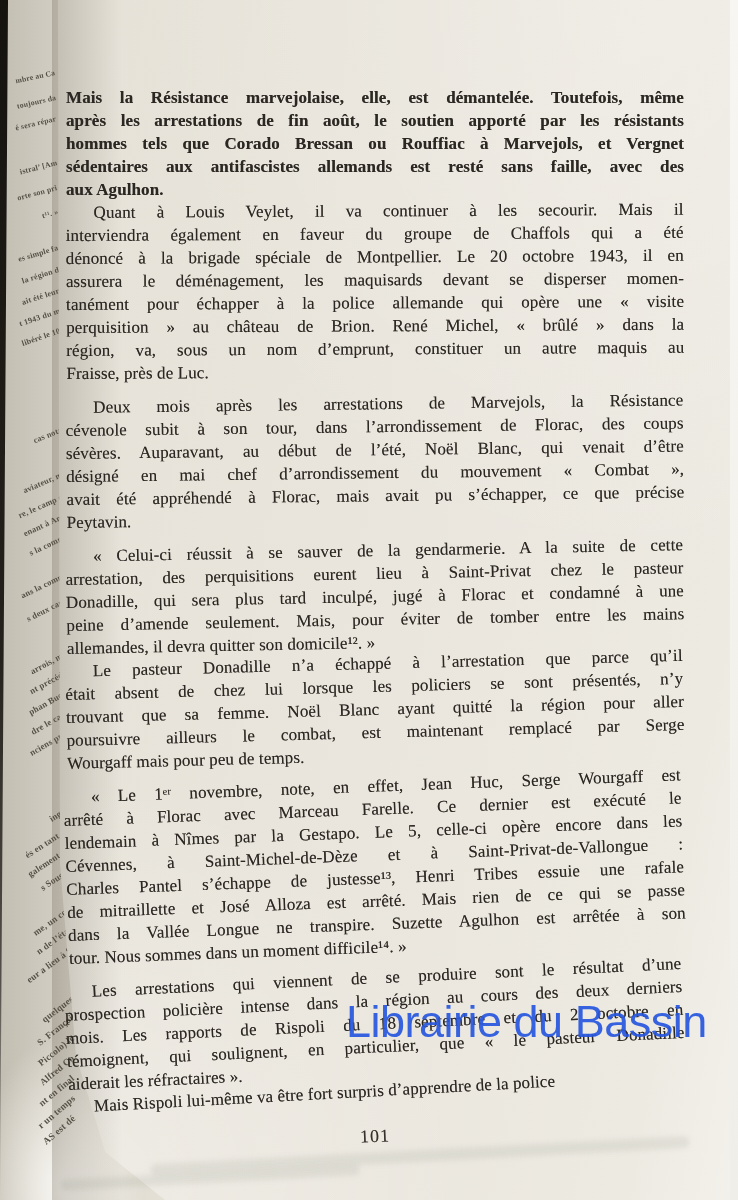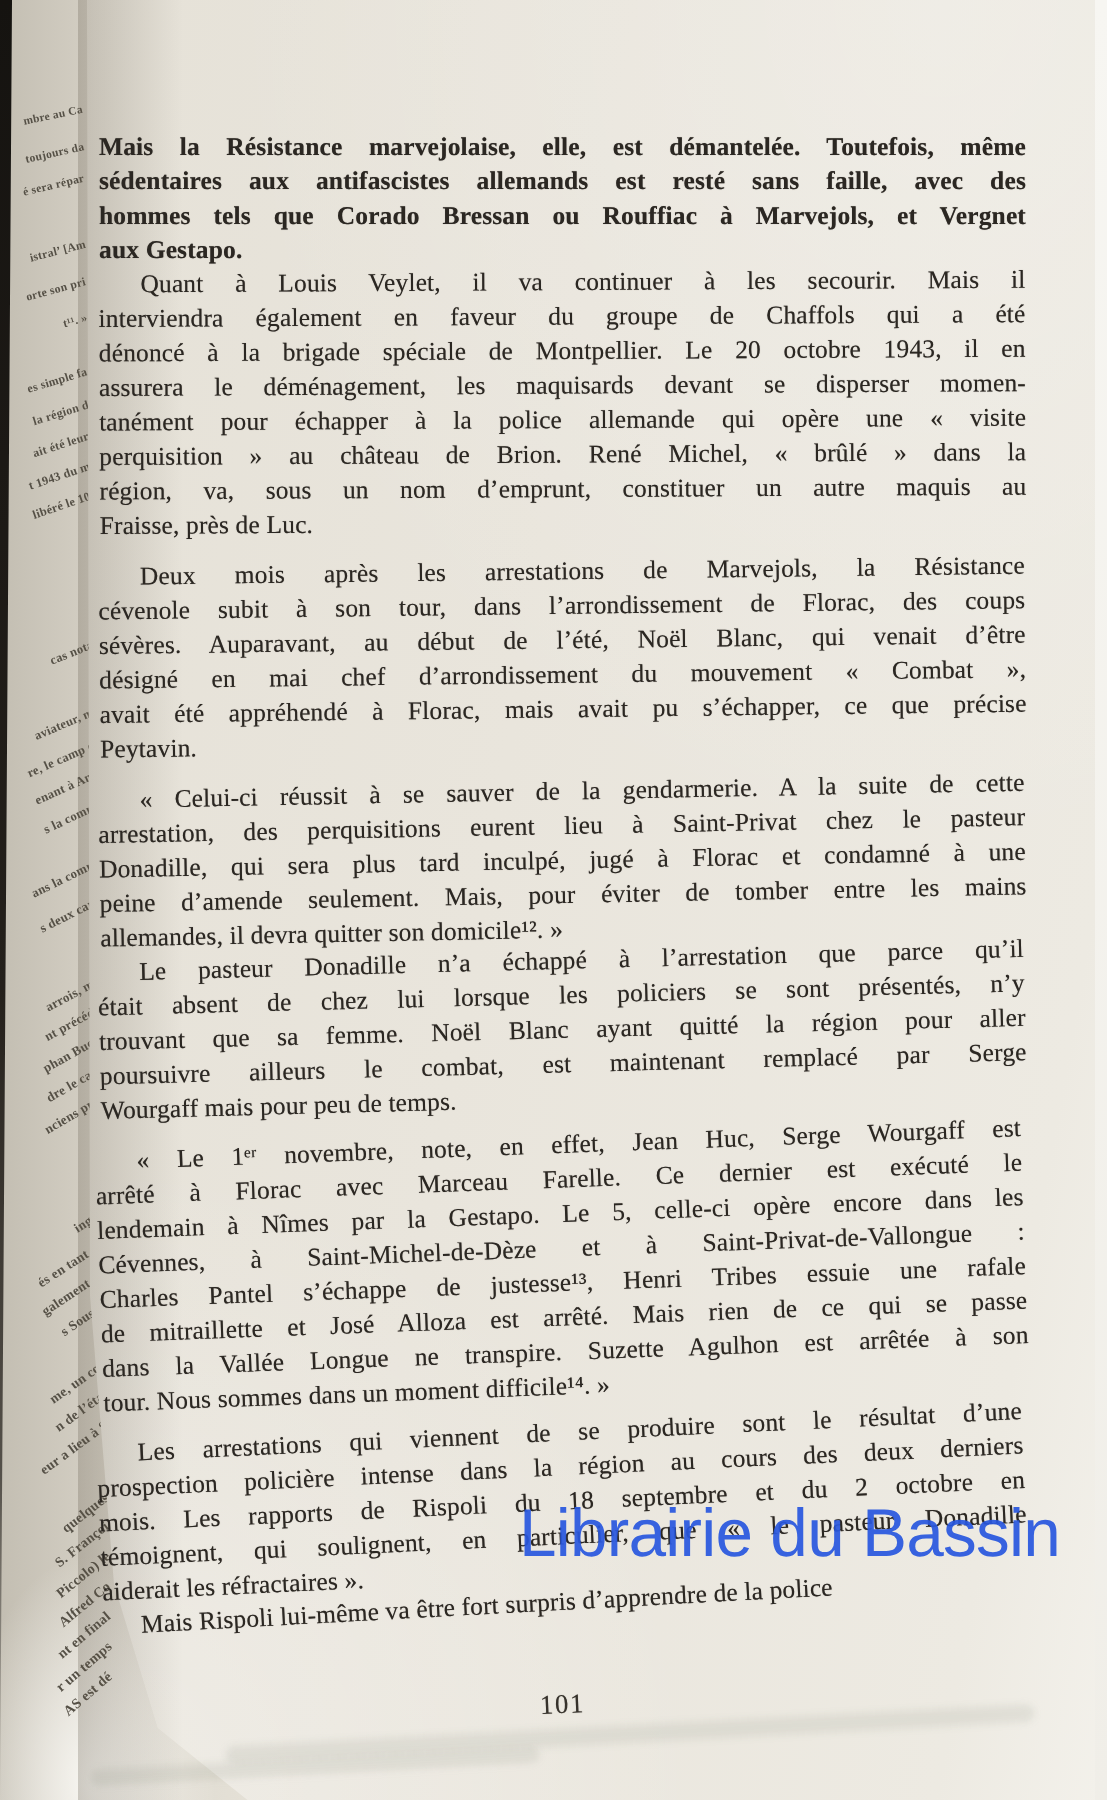--- a/index.html
+++ b/index.html
@@ -117,23 +117,24 @@
         <div class="frag" style="top: 1092px; left: 73.656px; font-size: 9.5px; transform: translateX(-100%) rotate(-40.6deg);">r un temps</div>
         <div class="frag" style="top: 1112px; left: 74.016px; font-size: 9.5px; transform: translateX(-100%) rotate(-41.1deg);">AS est dé</div>
       </div>
   </div>
 
   <div class="gutter-shadow"></div>
 
   <div class="text-block" id="text-block">
       <div class="para" style="transform: rotate(0deg); font-weight: bold;">
         <div class="line">Mais la Résistance marvejolaise, elle, est démantelée. Toutefois, même</div>
+        <div class="line">après les arrestations de fin août, le soutien apporté par les résistants</div>
+        <div class="line">hommes tels que Corado Bressan ou Rouffiac à Marvejols, et Vergnet</div>
         <div class="line">sédentaires aux antifascistes allemands est resté sans faille, avec des</div>
-        <div class="line">hommes tels que Corado Bressan ou Rouffiac à Marvejols, et Vergnet</div>
-        <div class="line last">aux Gestapo.</div>
+        <div class="line last">aux Agulhon.</div>
       </div>
       <div class="para indent" style="transform: rotate(-0.3deg);">
         <div class="line">Quant à Louis Veylet, il va continuer à les secourir. Mais il</div>
         <div class="line">interviendra également en faveur du groupe de Chaffols qui a été</div>
         <div class="line">dénoncé à la brigade spéciale de Montpellier. Le 20 octobre 1943, il en</div>
         <div class="line">assurera le déménagement, les maquisards devant se disperser momen-</div>
         <div class="line">tanément pour échapper à la police allemande qui opère une « visite</div>
         <div class="line">perquisition » au château de Brion. René Michel, « brûlé » dans la</div>
         <div class="line">région, va, sous un nom d’emprunt, constituer un autre maquis au</div>
         <div class="line last">Fraisse, près de Luc.</div>

